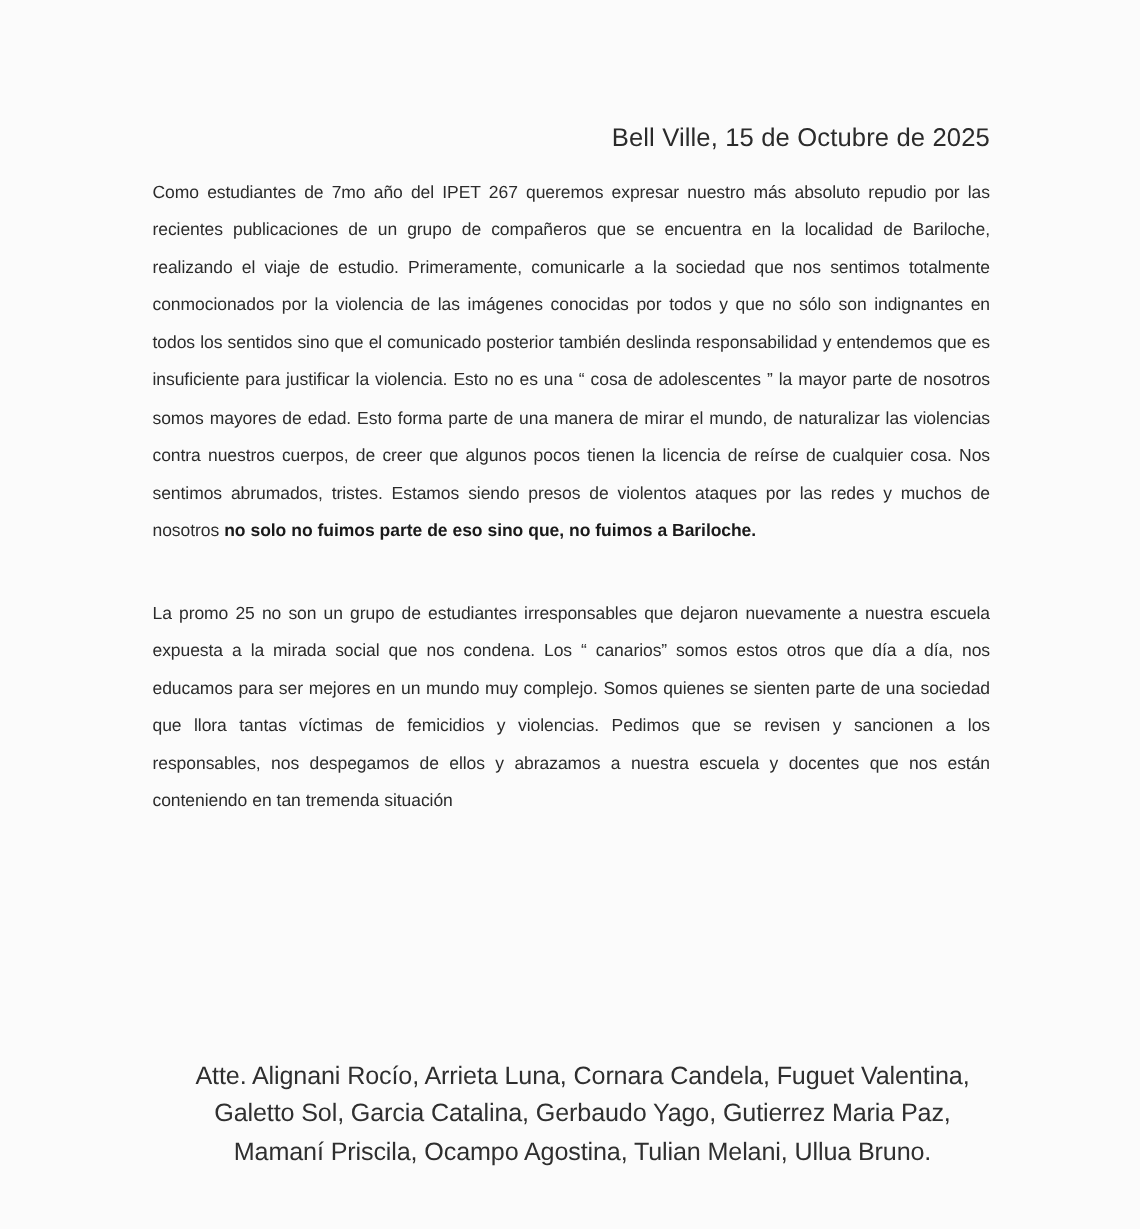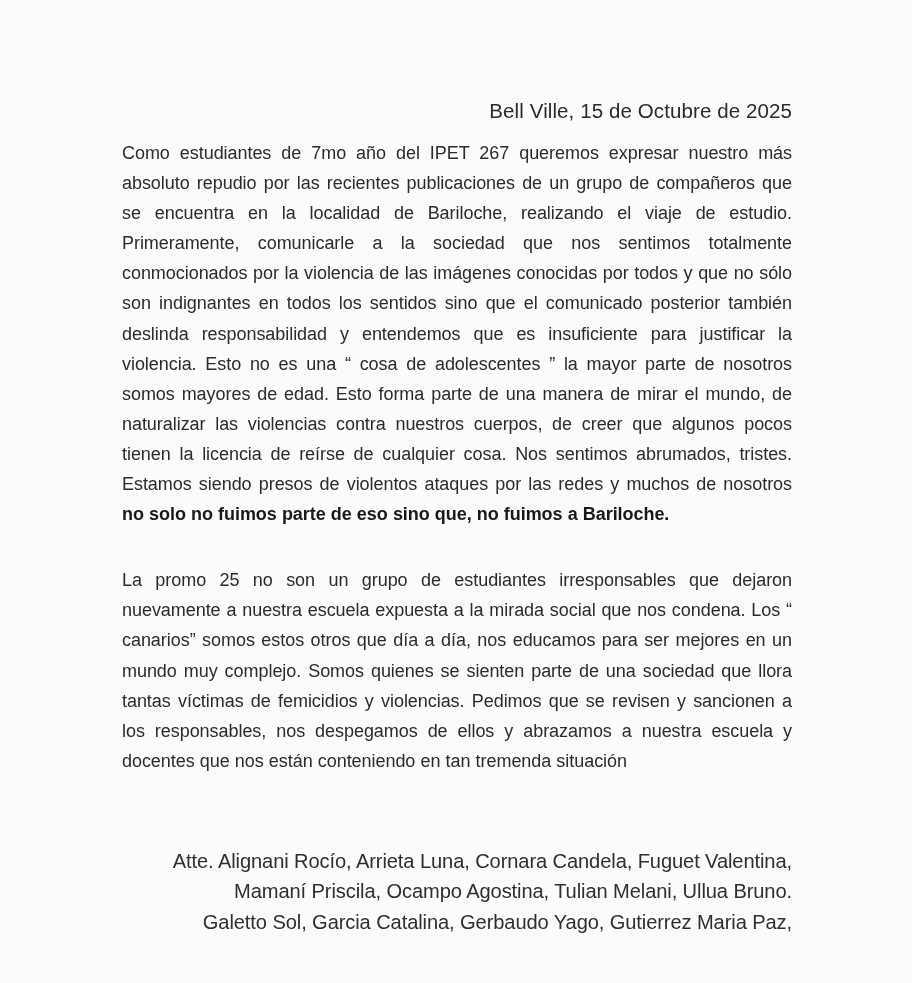--- a/index.html
+++ b/index.html
@@ -41,21 +41,21 @@
     position: absolute;
     left: 122px;
     top: 138px;
     width: 670px;
   }
 
   .para {
     margin: 0;
     text-align: justify;
     text-justify: inter-word;
-    font-size: 18px;
+    font-size: 14px;
     line-height: 30.1px;
     letter-spacing: -0.05px;
     color: #2b2b2b;
     word-spacing: 0.2px;
   }
   .para.last-flush {
     text-align-last: left;
   }
   .para + .para {
     margin-top: 36px;
@@ -74,37 +74,36 @@
     width: 652px;
     text-align: center;
     font-size: 20.1px;
     line-height: 30.4px;
     letter-spacing: -0.1px;
     color: #2f2f2f;
   }
   .signature .sig-line {
     display: block;
     white-space: nowrap;
-    text-align: right;
   }
 </style>
 </head>
 <body>
 
 <div class="page">
 
   <div class="dateline">Bell Ville, 15 de Octubre de 2025</div>
 
   <div class="body-col">
 
     <p class="para"><span>Como estudiantes de 7mo año del IPET 267 queremos expresar nuestro más absoluto repudio por las recientes publicaciones  de un grupo de compañeros que se encuentra en la localidad de Bariloche, realizando el viaje de estudio. Primeramente,  comunicarle a la sociedad  que nos sentimos  totalmente conmocionados por la  violencia de  las imágenes conocidas  por todos y que no sólo son indignantes en todos los sentidos sino que el comunicado posterior también deslinda  responsabilidad  y entendemos que es insuficiente para justificar la violencia. Esto no es una “ cosa de adolescentes ” la mayor parte de nosotros somos mayores de edad. Esto forma parte de una manera de mirar el mundo, de naturalizar las violencias contra nuestros cuerpos, de creer que algunos pocos tienen la licencia de reírse de cualquier cosa. Nos sentimos abrumados, tristes. Estamos siendo presos de violentos ataques por las redes y muchos de nosotros </span><b>no solo no fuimos parte de eso sino que, no fuimos a Bariloche.</b></p>
 
     <p class="para last-flush">La promo 25 no son un grupo de estudiantes irresponsables  que dejaron nuevamente a nuestra escuela expuesta a la mirada social que nos condena. Los “ canarios” somos estos otros que día a día, nos educamos para ser mejores en un mundo muy complejo. Somos quienes se sienten parte de una sociedad que llora tantas víctimas de femicidios y violencias. Pedimos que se revisen y sancionen a los responsables, nos despegamos de ellos y   abrazamos a nuestra escuela y docentes que nos están conteniendo en tan tremenda situación</p>
 
   </div>
 
   <div class="signature">
     <span class="sig-line">Atte. Alignani Rocío, Arrieta Luna, Cornara Candela, Fuguet Valentina,</span>
+    <span class="sig-line">Galetto Sol, Garcia Catalina, Gerbaudo Yago, Gutierrez Maria Paz,</span>
     <span class="sig-line">Mamaní Priscila, Ocampo Agostina, Tulian Melani, Ullua Bruno.</span>
-    <span class="sig-line">Galetto Sol, Garcia Catalina, Gerbaudo Yago, Gutierrez Maria Paz,</span>
   </div>
 
 </div>
 
 </body></html>

